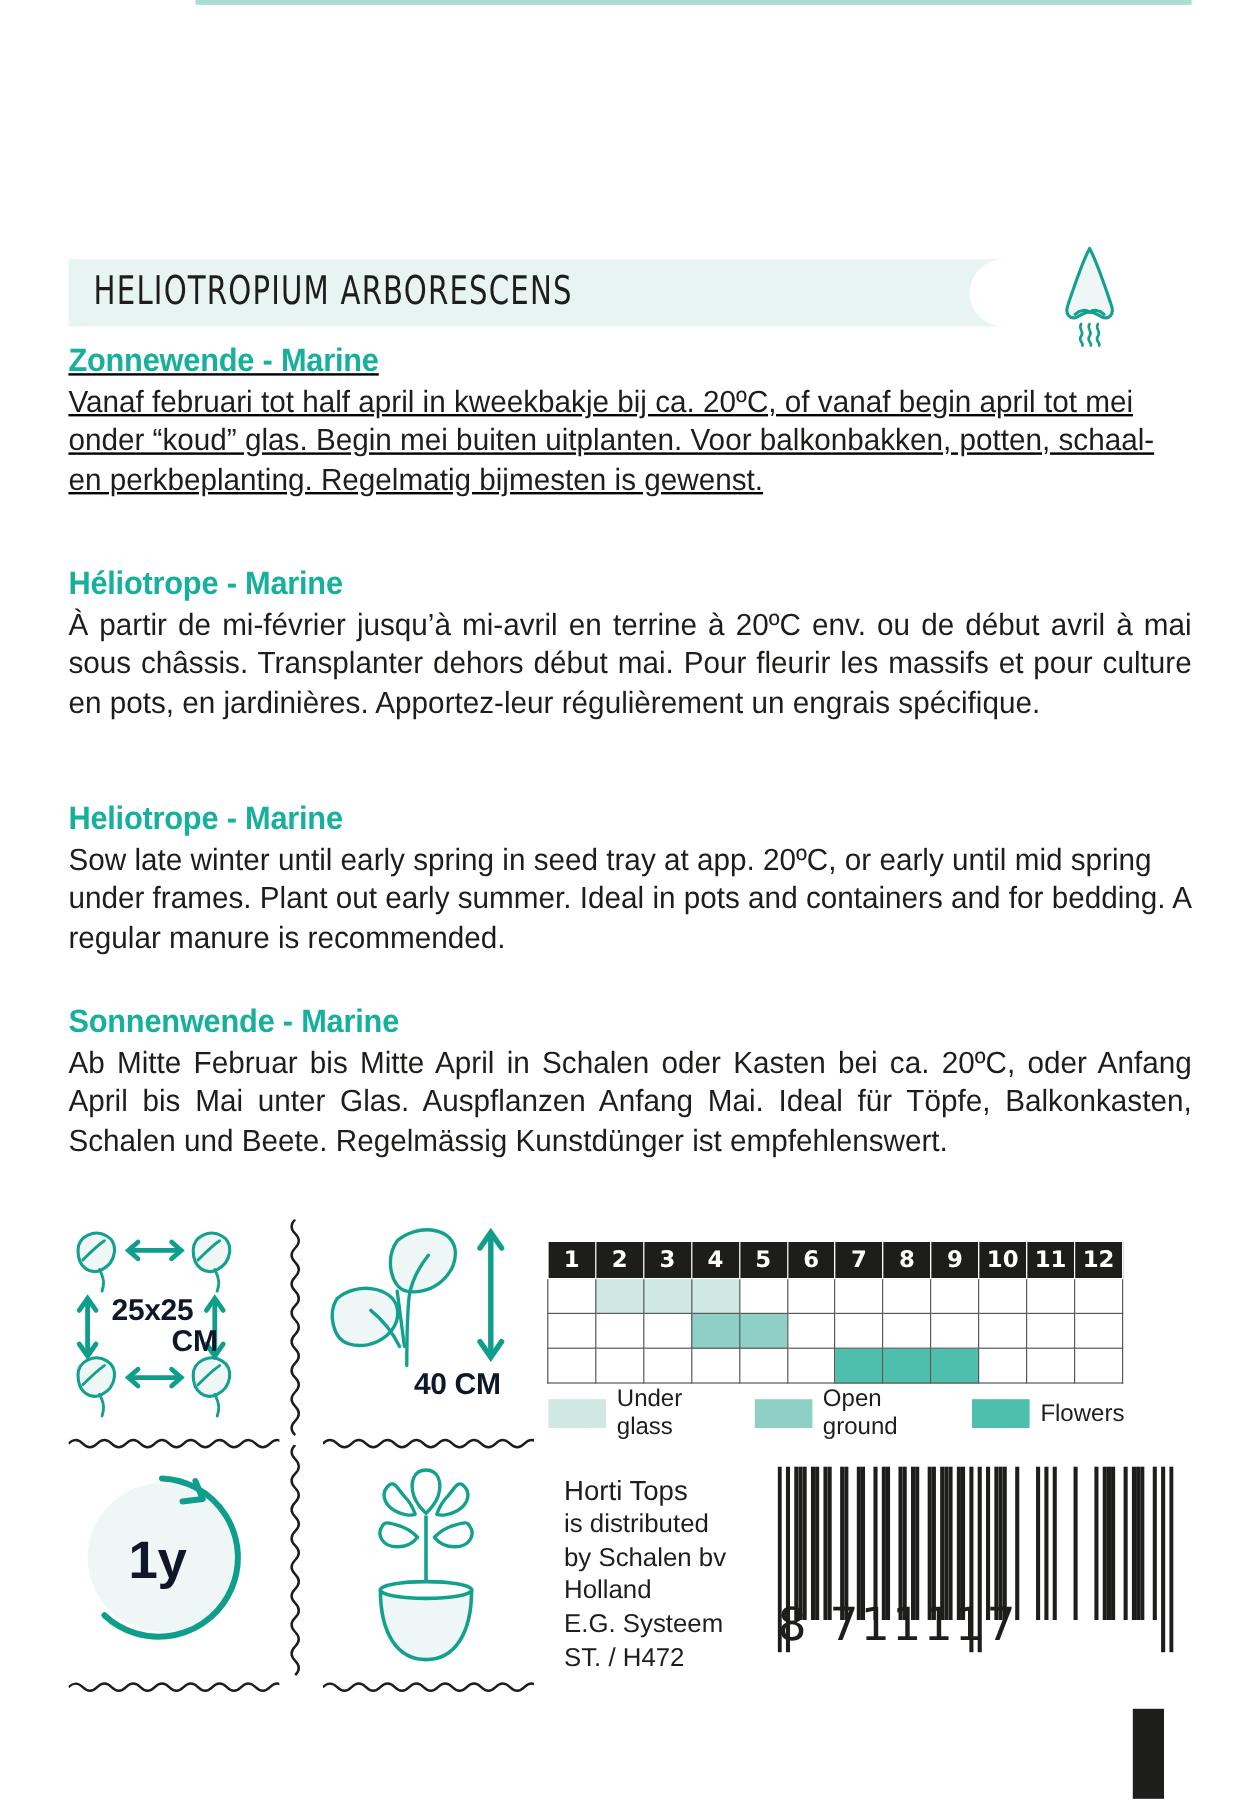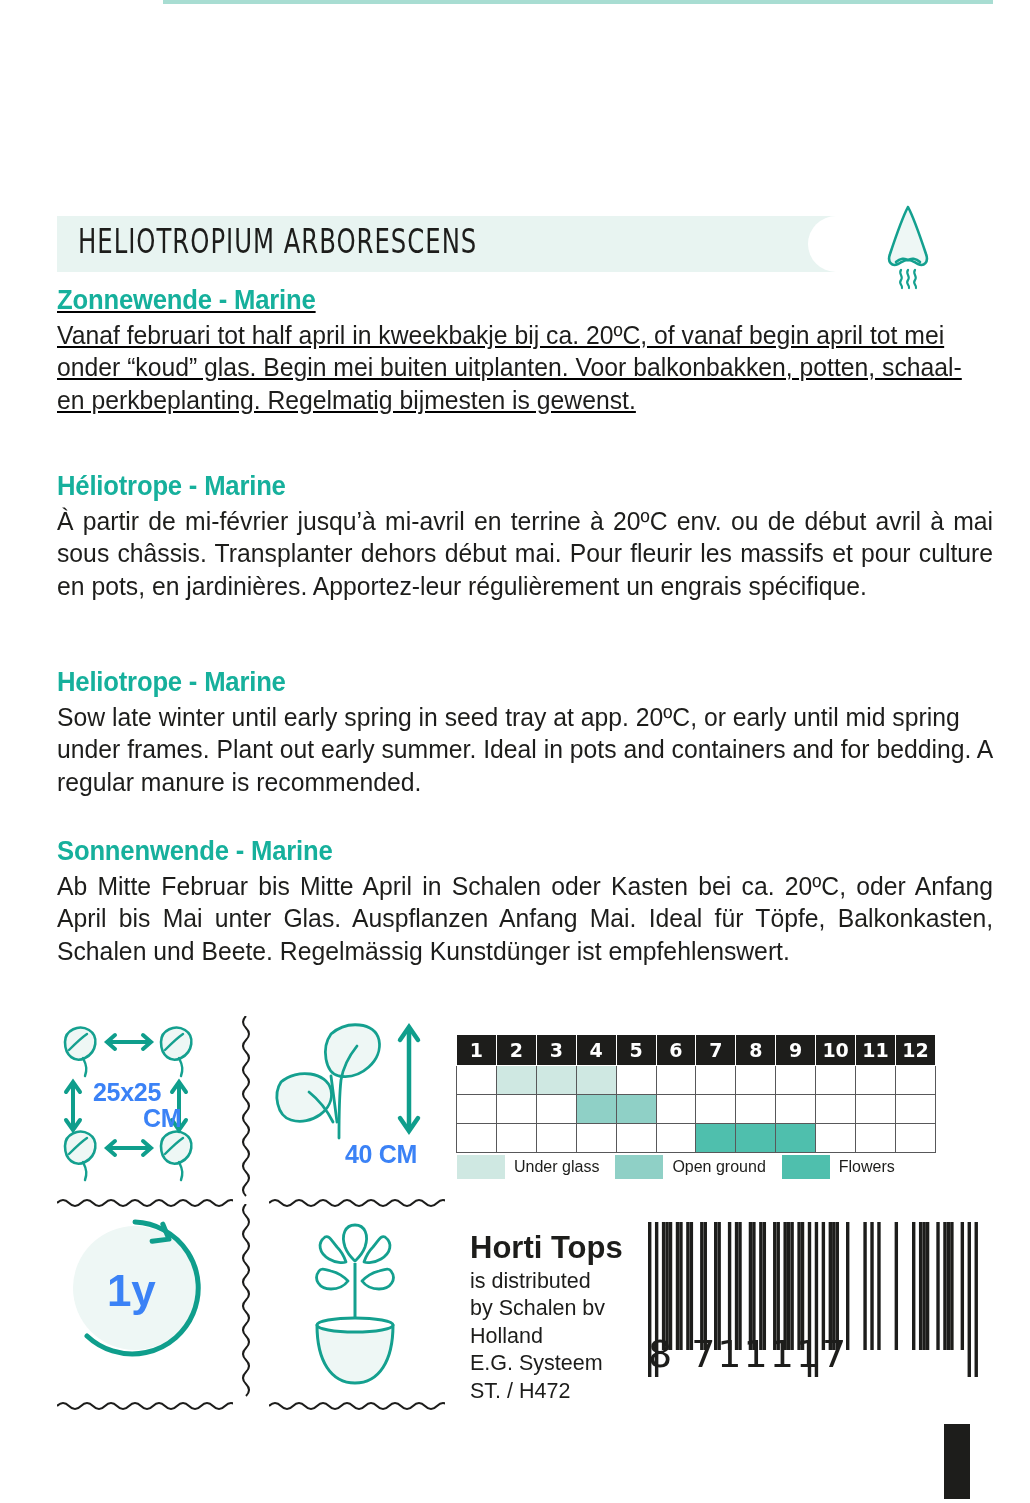--- a/index.html
+++ b/index.html
@@ -102,21 +102,21 @@
     width: 388px;
     height: 378px;
   }
   .icon-cell {
     position: absolute;
     width: 176px;
     height: 172px;
   }
   .cell-spacing { left: 0px;   top: 0px; }
   .cell-height  { left: 212px; top: 0px; }
-  .cell-cycle   { left: 0px;   top: 186px; }
+  .cell-cycle   { left: 0px;   top: 196px; }
   .cell-pot     { left: 212px; top: 203px; }
 
   .wave-h {
     position: absolute;
     height: 14px;
     overflow: hidden;
   }
   .wave-h.w-left  { left: 0px;   width: 176px; }
   .wave-h.w-right { left: 212px; width: 176px; }
   .wave-h.row1 { top: 178px; }
@@ -126,21 +126,21 @@
     position: absolute;
     left: 182px;
     width: 14px;
     overflow: hidden;
   }
   .wave-v.seg1 { top: -2px;  height: 182px; }
   .wave-v.seg2 { top: 186px; height: 196px; }
 
   .icon-text {
     position: absolute;
-    color: #3b82f6;
+    color: #0f172a;
     font-weight: bold;
     font-size: 25px;
     letter-spacing: -0.3px;
   }
 
   
   .calendar {
     position: absolute;
     left: 456px;
     top: 1034px;
@@ -172,21 +172,21 @@
   td.c-ground { background: #8fd0c6; }
   td.c-flower { background: #4fbfad; }
 
   .legend {
     position: absolute;
     left: 457px;
     top: 1155px;
     width: 480px;
     display: flex;
     align-items: center;
-    font-size: 16px;
+    font-size: 20px;
     color: #1d1d1b;
   }
   .legend-item { display: flex; align-items: center; }
   .legend-item + .legend-item { margin-left: 16px; }
   .swatch {
     width: 48px;
     height: 24px;
     display: inline-block;
     margin-right: 9px;
     flex: 0 0 auto;
@@ -198,21 +198,21 @@
   
   .brand {
     position: absolute;
     left: 470px;
     top: 1228px;
     width: 165px;
     font-size: 21.5px;
     line-height: 1.28;
     color: #1d1d1b;
   }
-  .brand-name { font-weight: bold; font-size: 31px; display: block; }
+  .brand-name { font-weight: normal; font-size: 23px; display: block; }
 
   
   .barcode-wrap {
     position: absolute;
     left: 648px;
     top: 1222px;
     width: 330px;
     height: 155px;
   }
   .barcode-digits {

